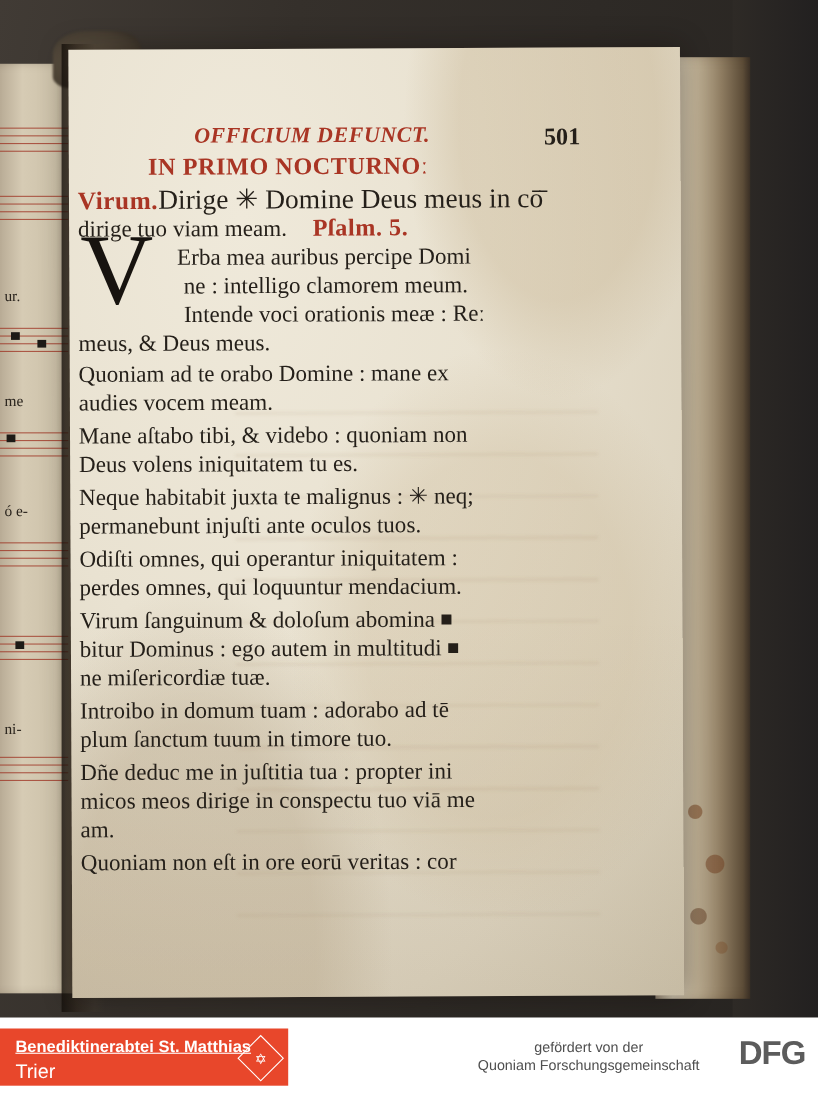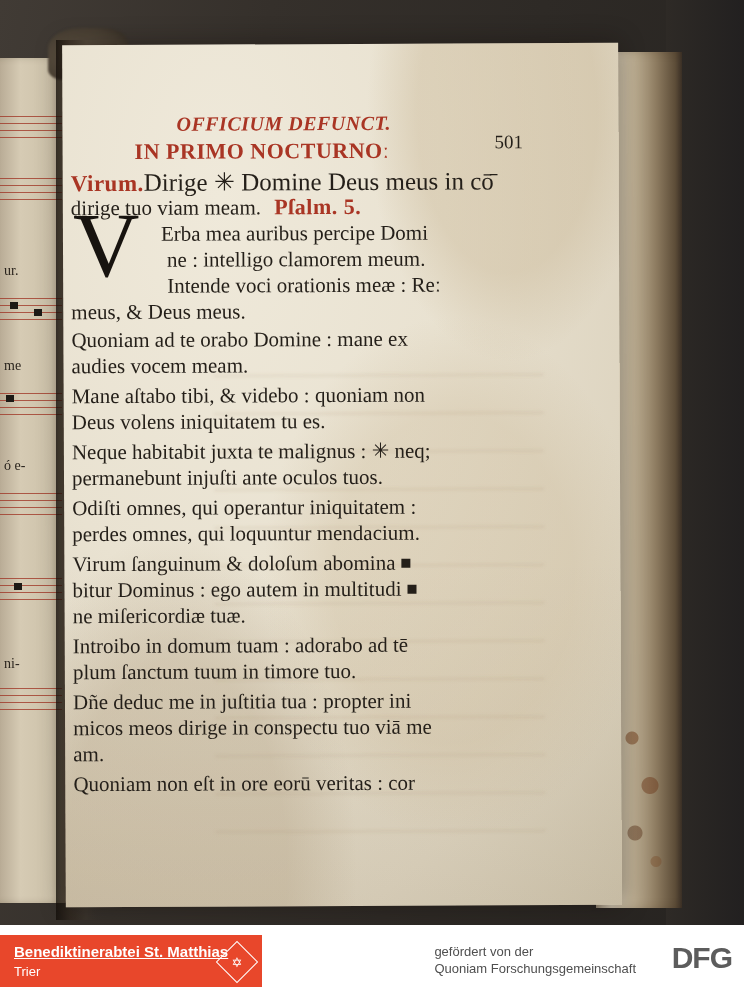--- a/index.html
+++ b/index.html
@@ -162,24 +162,25 @@
     font-style: italic;
   }
   .head2 {
     position: absolute;
     left: 64px; top: 26px;
     font-size: 22px;
     font-variant: small-caps;
   }
   .folio {
     position: absolute;
-    left: 424px; top: 20px;
-    font-size: 19px;
+    left: 424px; top: 0;
+    font-size: 22px;
     color: #241f19;
     font-family: "Liberation Serif", serif;
+    font-weight: bold;
   }
 
   .line-row {
     position: absolute;
     left: 0;
     width: 500px;
     font-size: 21px;
     line-height: 23px;
     color: #241f19;
     white-space: nowrap;
@@ -219,21 +220,21 @@
     background: #e8472b;
     color: #ffffff;
     font-family: "Liberation Sans", sans-serif;
   }
   #credit-left .l1 {
     position: absolute; left: 14px; top: 8px;
     font-size: 15px; font-weight: 700; text-decoration: underline;
   }
   #credit-left .l2 {
     position: absolute; left: 14px; top: 29px;
-    font-size: 13px;
+    font-size: 18px;
   }
   #credit-logo {
     position: absolute;
     right: 10px; top: 12px;
     width: 28px; height: 28px;
     border: 1px solid #ffffff;
     transform: rotate(45deg);
   }
   #credit-logo span {
     position: absolute;
@@ -248,21 +249,21 @@
     right: 12px; top: 16px;
     font-size: 30px;
     font-weight: 700;
     color: #5c5c5c;
     letter-spacing: -1px;
     font-family: "Liberation Sans", sans-serif;
   }
   #dfg-text {
     position: absolute;
     right: 108px; top: 18px;
-    text-align: left;
+    text-align: center;
     line-height: 17px;
     color: #4f4f4f;
     font-family: "Liberation Sans", sans-serif;
     font-size: 13px;
   }
 </style>
 </head>
 <body>
 
 <div id="photo">
@@ -337,21 +338,21 @@
       <div class="head1 rubric">OFFICIUM DEFUNCT.</div>
       <div class="head2 rubric">IN PRIMO NOCTURNOː</div>
       <div class="folio">501</div>
 
       <div class="line-row" style="top:58px;">
         <span class="rubric" style="font-size:23px;">Virum.</span><span class="ink cap">Dirige ✳ Domine Deus meus in cō̄</span>
       </div>
 
       <div class="line-row" style="top:83px;">
         <span class="ink">dirige tuo viam meam.</span>
-        <span class="rubric" style="font-size:22px; margin-left:8px;">Pſalm. 5.</span>
+        <span class="rubric" style="font-size:22px; margin-left:18px;">Pſalm. 5.</span>
       </div>
 
       <div id="dropcap">V</div>
 
       <div class="line-row" style="top:110px; left:90px;">Erba mea auribus percipe Domi</div>
       <div class="line-row" style="top:136px; left:96px;">ne : intelligo clamorem meum.</div>
       <div class="line-row" style="top:162px; left:96px;">Intende voci orationis meæ : Reː</div>
       <div class="line-row" style="top:188px; left:0px;">meus, &amp; Deus meus.</div>
 
       <div class="line-row" style="top:216px;">Quoniam ad te orabo Domine : mane ex</div>

